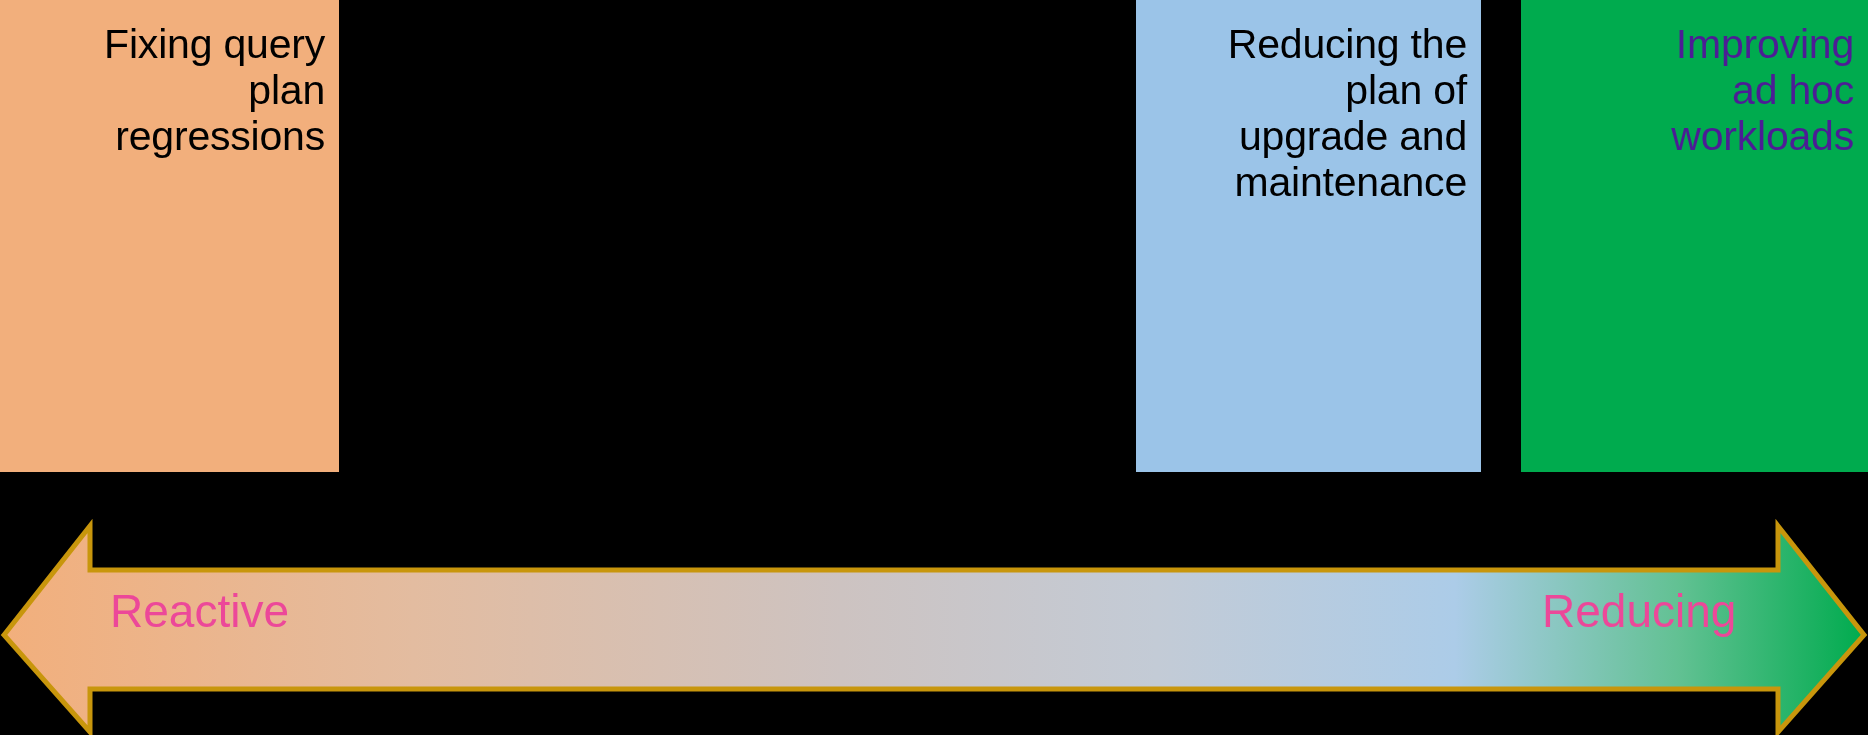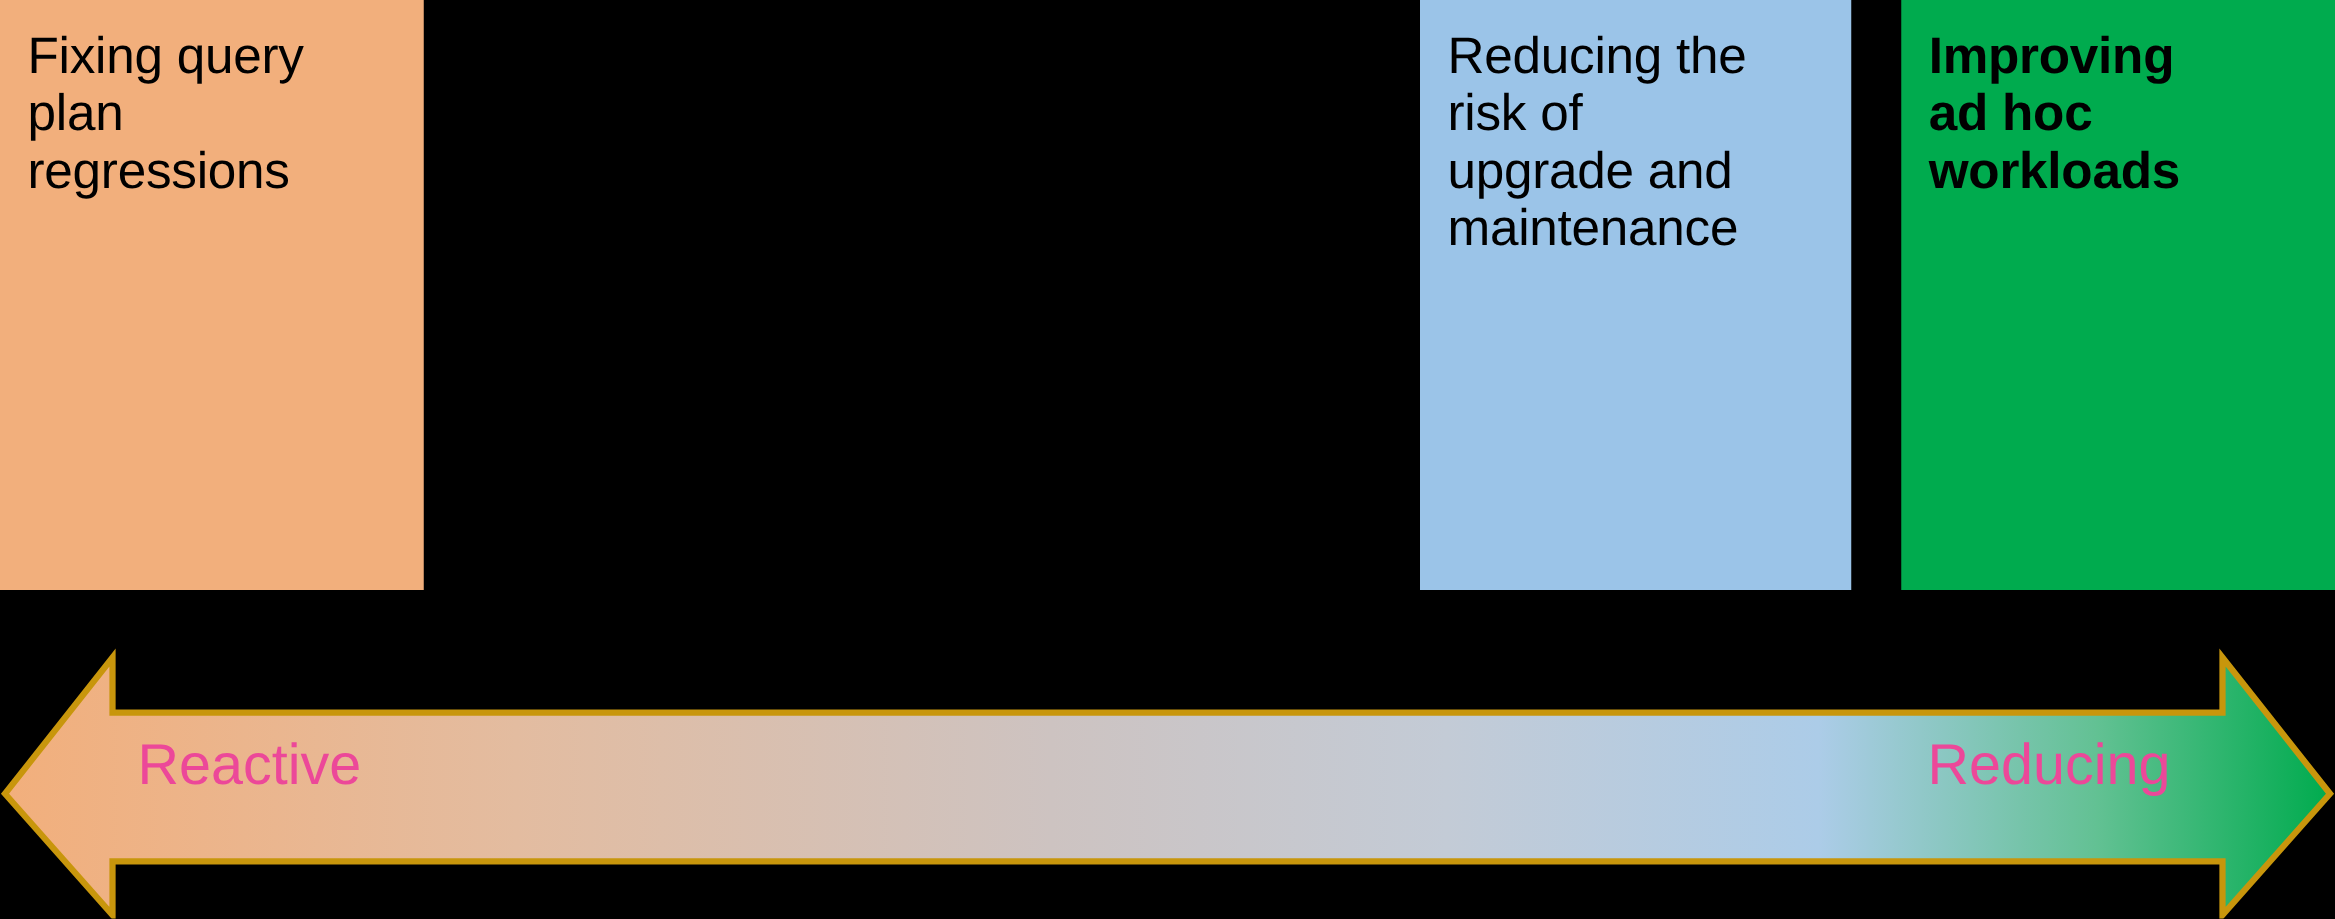--- a/index.html
+++ b/index.html
@@ -30,20 +30,21 @@
     height: 472px;
   }
 
   .cat-box {
     position: absolute;
     top: 0;
     height: 472px;
     box-sizing: border-box;
     padding: 22px 14px 0 22px;
     overflow: hidden;
+    text-align: right;
   }
 
   .cat-box-label {
     display: block;
     color: #000000;
     font-family: "Liberation Sans", sans-serif;
     font-size: 41px;
     line-height: 1.12;
     letter-spacing: -0.2px;
     white-space: pre-line;
@@ -94,27 +95,27 @@
     <div class="cat-box box-1" style="background-color: rgb(242, 175, 124);">
       <span class="cat-box-label" style="color: rgb(0, 0, 0);">Fixing query
 plan
 regressions</span>
     </div>
 
 
 
     <div class="cat-box box-4" style="background-color: rgb(155, 196, 232);">
       <span class="cat-box-label" style="color: rgb(0, 0, 0);">Reducing the
-risk of
+plan of
 upgrade and
 maintenance</span>
     </div>
 
     <div class="cat-box box-5" style="background-color: rgb(0, 171, 78);">
-      <span class="cat-box-label" style="color: #000000; font-weight: bold;">Improving
+      <span class="cat-box-label" style="color: #4c1d95;">Improving
 ad hoc
 workloads</span>
     </div>
 
   </div>
 
   <div class="arrow-wrap">
     <svg class="arrow-svg" viewBox="0 0 1868 247" preserveAspectRatio="none">
       <defs>
         <linearGradient id="arrowGrad" x1="0" y1="0" x2="1" y2="0">

